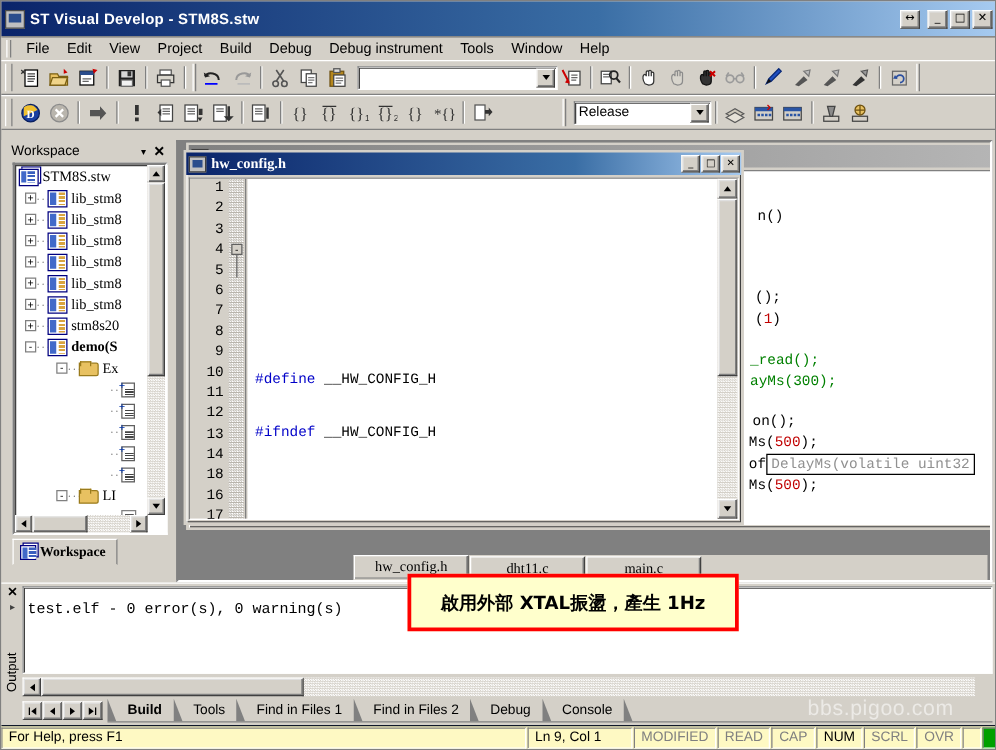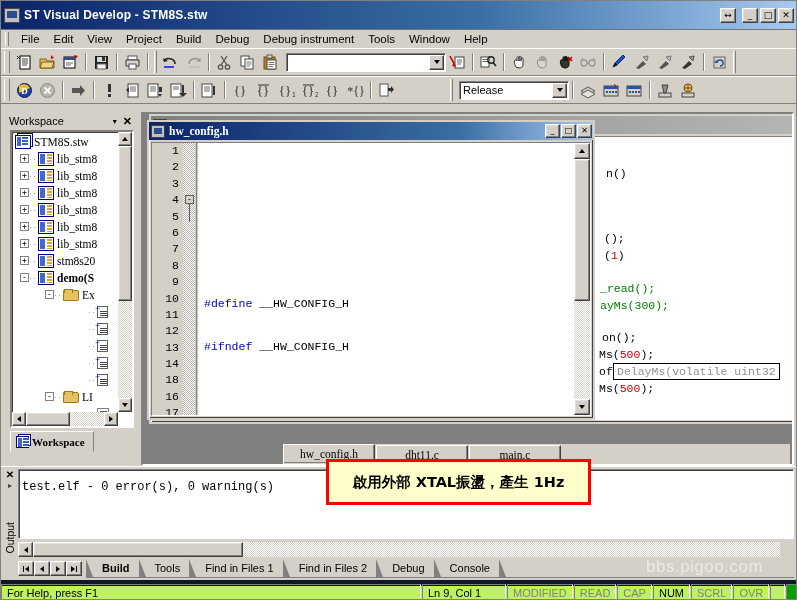--- a/index.html
+++ b/index.html
@@ -500,22 +500,22 @@
     width: 0; height: 0;
     border-left: 7px solid #808080;
     border-top: 18px solid transparent;
     flex: 0 0 auto;
   }
 
   
   .statusbar {
     position: absolute;
     left: 0; right: 0; bottom: 0; height: 19px;
-    background: #bef264;
-    border-top: 6px solid #0f172a;
+    background: #fef9c3;
+    border-top: 1px solid #0f172a;
     display: flex; align-items: center;
     font-size: 11px;
   }
   .sb-cell {
     height: 17px;
     display: flex; align-items: center;
     padding: 0 5px;
     border: 1px solid;
     border-color: #808080 #fff #fff #808080;
     margin-right: 1px;

